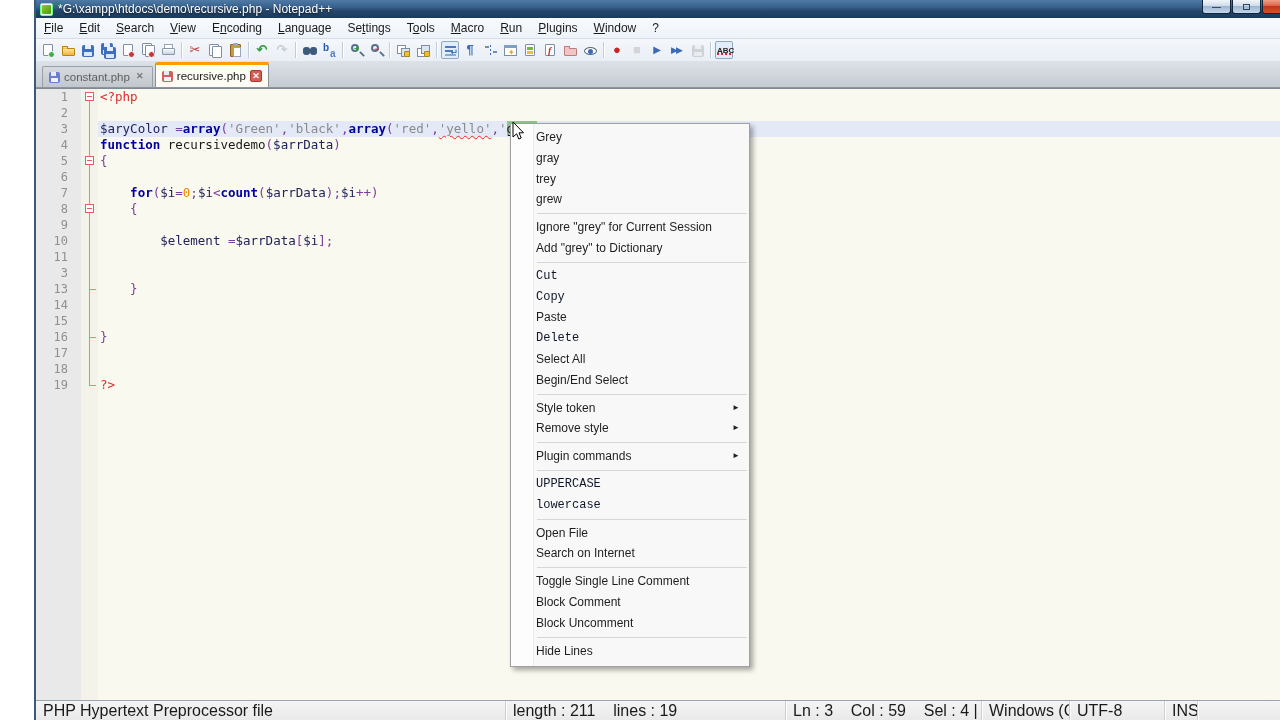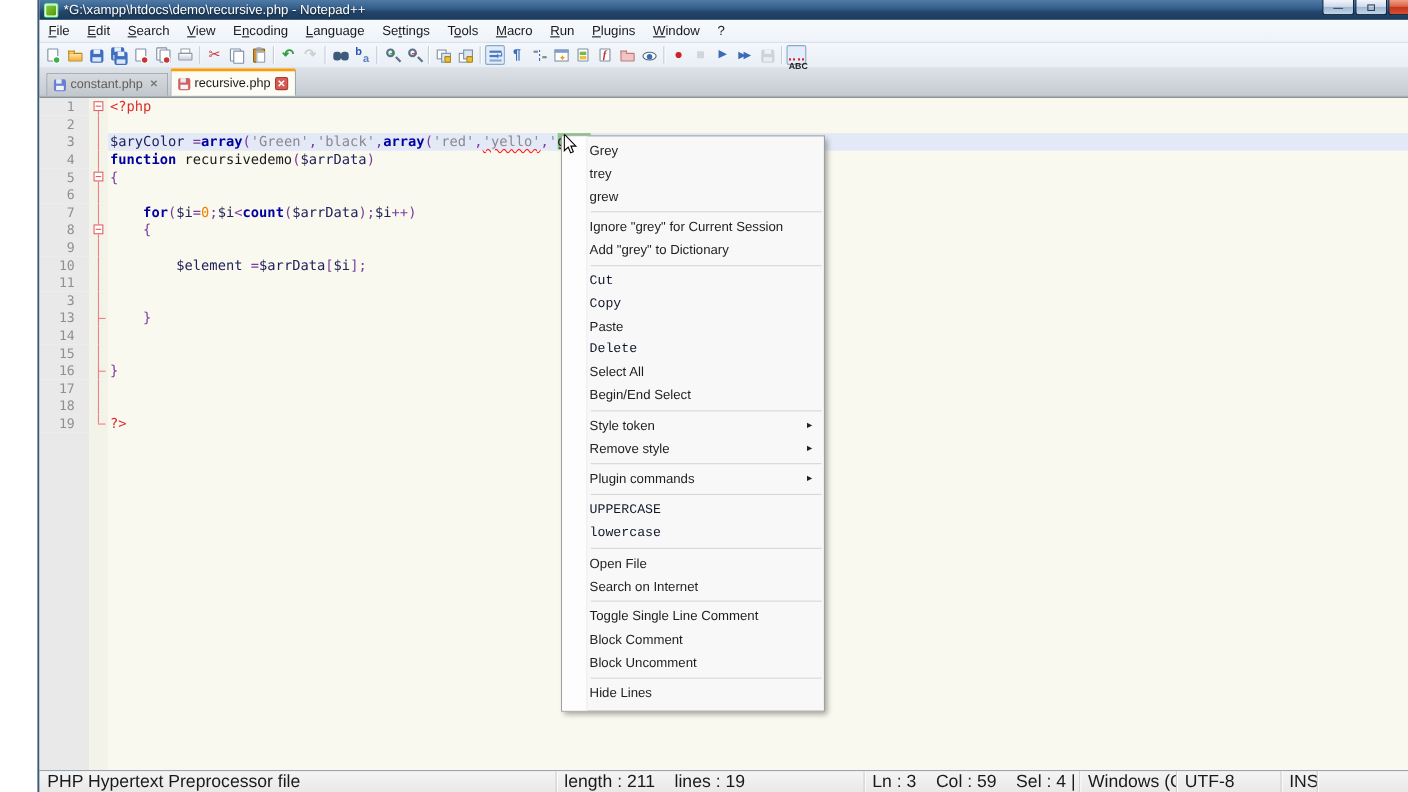--- a/index.html
+++ b/index.html
@@ -292,21 +292,21 @@
       <span class="tbtn">
         <span class="g" style="color:#3a6ab8;font-size:9px;letter-spacing:-2px;padding-right:2px">▶▶</span>
       </span>
       <span class="tbtn disabled">
         <i style="position:absolute;left:3px;top:3px;width:12px;height:12px;background:#9aa4b2;border-radius:2px"></i>
         <i style="position:absolute;left:6px;top:3px;width:6px;height:4px;background:#e8eefc"></i>
         <i style="position:absolute;left:5px;top:10px;width:8px;height:4px;background:#dbe6fa"></i>
       </span>
       <div class="tsep"></div>
       <span class="tbtn pressed">
-        <span style="position:absolute;left:1px;top:14px;font:bold 8px/10px 'Liberation Sans',sans-serif;color:#222222">ABC</span>
+        <span style="position:absolute;left:1px;top:4px;font:bold 8px/10px 'Liberation Sans',sans-serif;color:#222222">ABC</span>
         <i style="position:absolute;left:1px;bottom:3px;width:15px;height:2px;background:repeating-linear-gradient(90deg,#dd2222 0 2px,transparent 2px 4px)"></i>
       </span>
     </div>
 
   <div class="tabbar" id="tabbar">
       <div class="tab">
         <span class="tab-floppy saved">
           <i></i>
           <b></b>
         </span>
@@ -439,20 +439,21 @@
       <div class="sb-panel">Windows (CR LF)</div>
       <div class="sb-panel">UTF-8</div>
       <div class="sb-panel">INS</div>
       <div class="sb-fill">
         <span class="grip"></span>
       </div>
     </div>
 
   <div class="ctx" id="ctxmenu">
       <div class="cm-item">Grey</div>
+      <div class="cm-item">gray</div>
       <div class="cm-item">trey</div>
       <div class="cm-item">grew</div>
       <div class="cm-sep"></div>
       <div class="cm-item">Ignore "grey" for Current Session</div>
       <div class="cm-item">Add "grey" to Dictionary</div>
       <div class="cm-sep"></div>
       <div class="cm-item disabled">Cut</div>
       <div class="cm-item disabled">Copy</div>
       <div class="cm-item">Paste</div>
       <div class="cm-item disabled">Delete</div>

